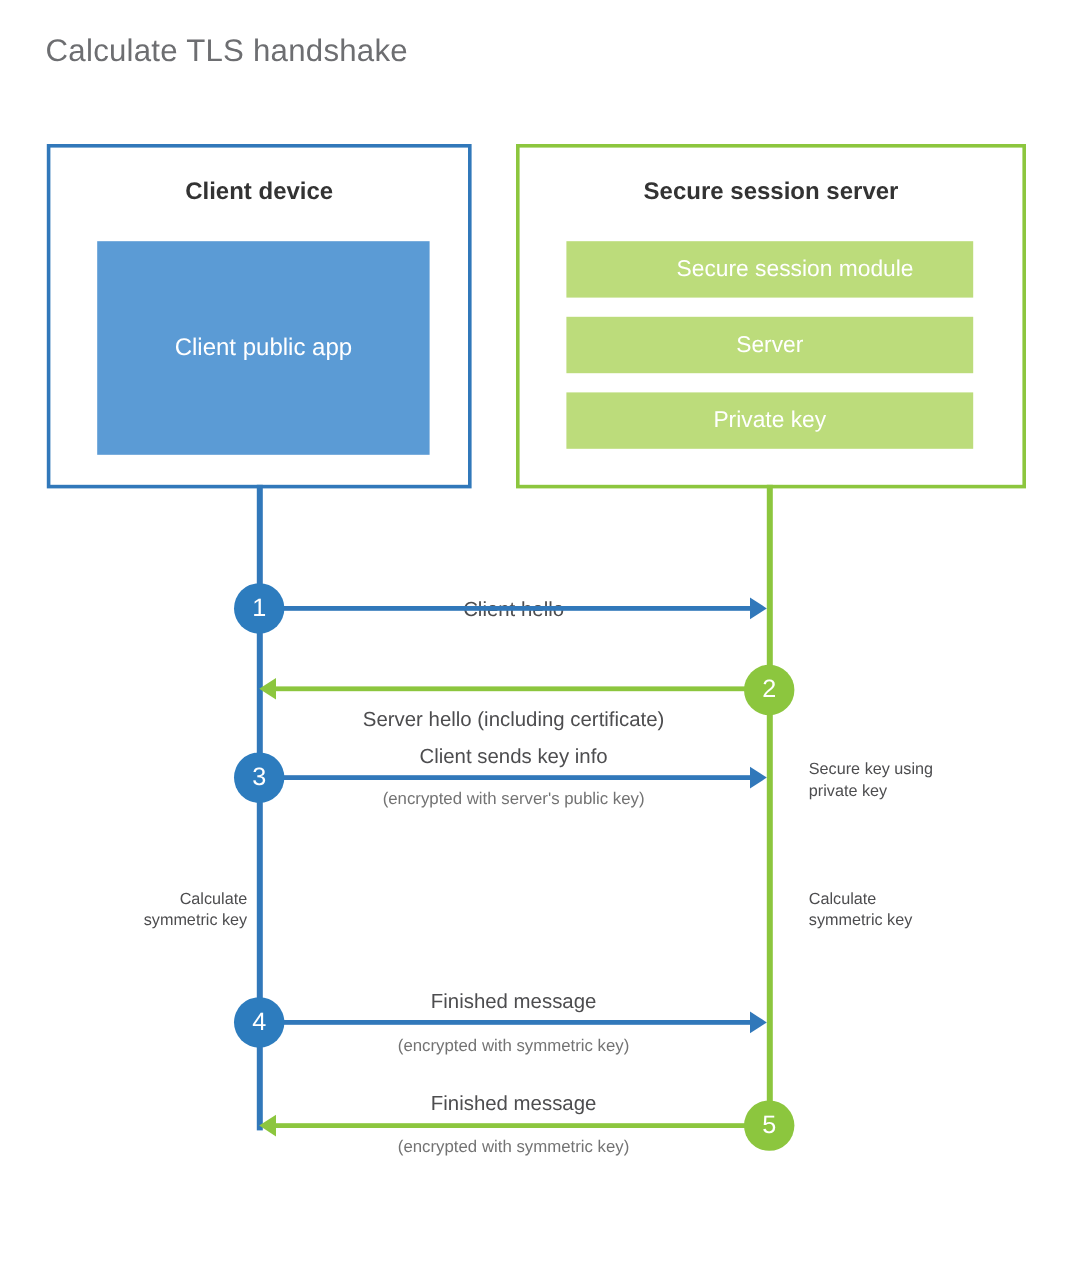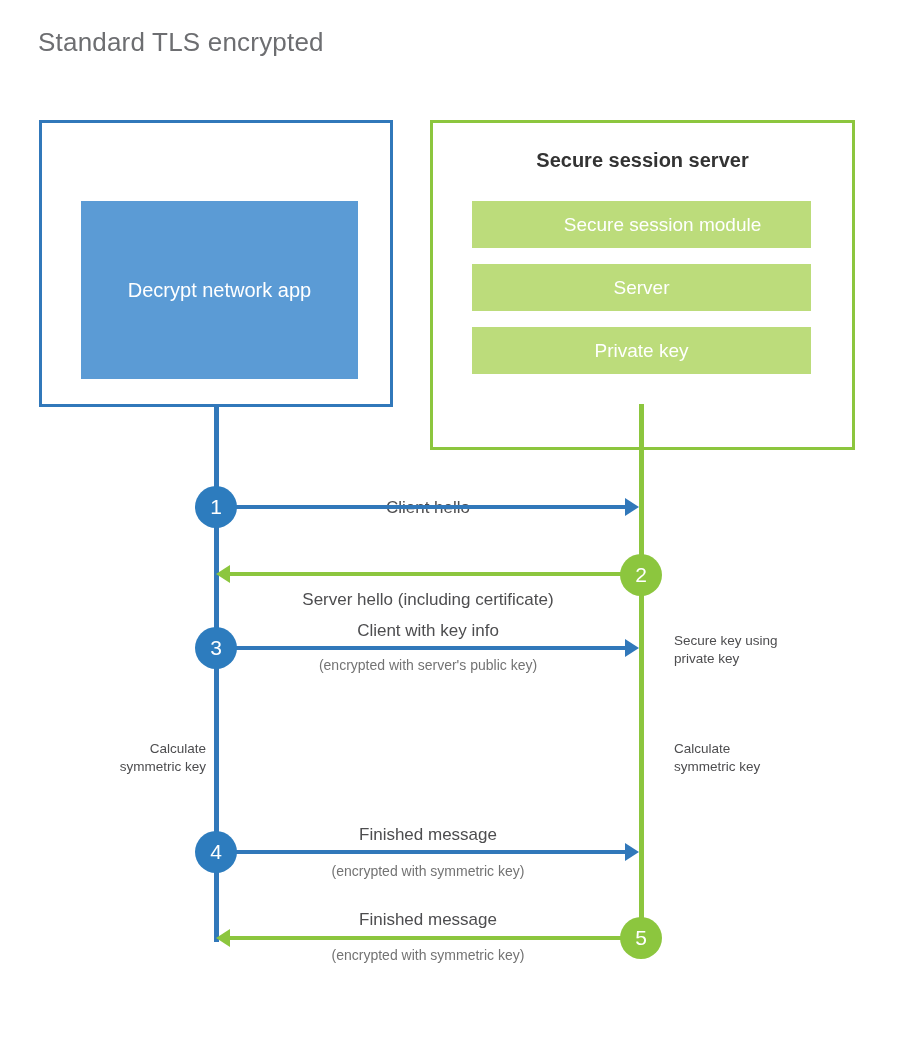--- a/index.html
+++ b/index.html
@@ -38,21 +38,21 @@
     left: 39px;
     top: 120px;
     width: 354px;
     height: 287px;
     border: 3px solid #3178ba;
   }
   #server-box {
     left: 430px;
     top: 120px;
     width: 425px;
-    height: 330px;
+    height: 287px;
     border: 3px solid #8cc63e;
   }
   .entity-title {
     position: absolute;
     left: 0;
     right: 0;
     top: 26px;
     text-align: center;
     font-size: 20px;
     font-weight: bold;
@@ -165,24 +165,25 @@
     line-height: 1.35;
   }
   .annotation.right-align { text-align: right; }
   .annotation.left-align { text-align: left; }
 </style>
 </head>
 <body>
 
 <div id="canvas">
 
-  <div id="diagram-title">Standard TLS encrypted</div>
+  <div id="diagram-title">Calculate TLS handshake</div>
 
   <div class="entity-box" id="client-box">
-    <div id="client-app-block">Decrypt network app</div>
+    <div class="entity-title">Client device</div>
+    <div id="client-app-block">Client public app</div>
   </div>
 
   <div class="entity-box" id="server-box">
     <div class="entity-title">Secure session server</div>
     <div class="server-block" id="server-block-0">Secure session module</div>
     <div class="server-block" id="server-block-1">Server</div>
     <div class="server-block" id="server-block-2">Private key</div>
   </div>
 
   <div class="lifeline" id="client-lifeline"></div>
@@ -191,21 +192,21 @@
   <div class="msg-label" style="left:216px; top:498px; width:424px;">Client hello</div>
   <div class="arrow-line arrow-blue" style="left:216px; top:505px; width:409px;"></div>
   <div class="arrow-head head-blue-right" style="left:625px; top:498px;"></div>
   <div class="step-circle circle-blue" style="left:195px; top:486px;">1</div>
 
   <div class="msg-label" style="left:216px; top:550px; width:424px;margin-top:40px;">Server hello (including certificate)</div>
   <div class="arrow-line arrow-green" style="left:230px; top:572px; width:411px;"></div>
   <div class="arrow-head head-green-left" style="left:216px; top:565px;"></div>
   <div class="step-circle circle-green" style="left:620px; top:554px;">2</div>
 
-  <div class="msg-label" style="left:216px; top:621px; width:424px;">Client with key info</div>
+  <div class="msg-label" style="left:216px; top:621px; width:424px;">Client sends key info</div>
   <div class="arrow-line arrow-blue" style="left:216px; top:646px; width:409px;"></div>
   <div class="arrow-head head-blue-right" style="left:625px; top:639px;"></div>
   <div class="msg-sub" style="left:216px; top:657px; width:424px;">(encrypted with server's public key)</div>
   <div class="step-circle circle-blue" style="left:195px; top:627px;">3</div>
 
   <div class="annotation left-align" style="left:674px; top:632px; width:190px;">
     <div>Secure key using</div>
     <div>private key</div>
   </div>
 

